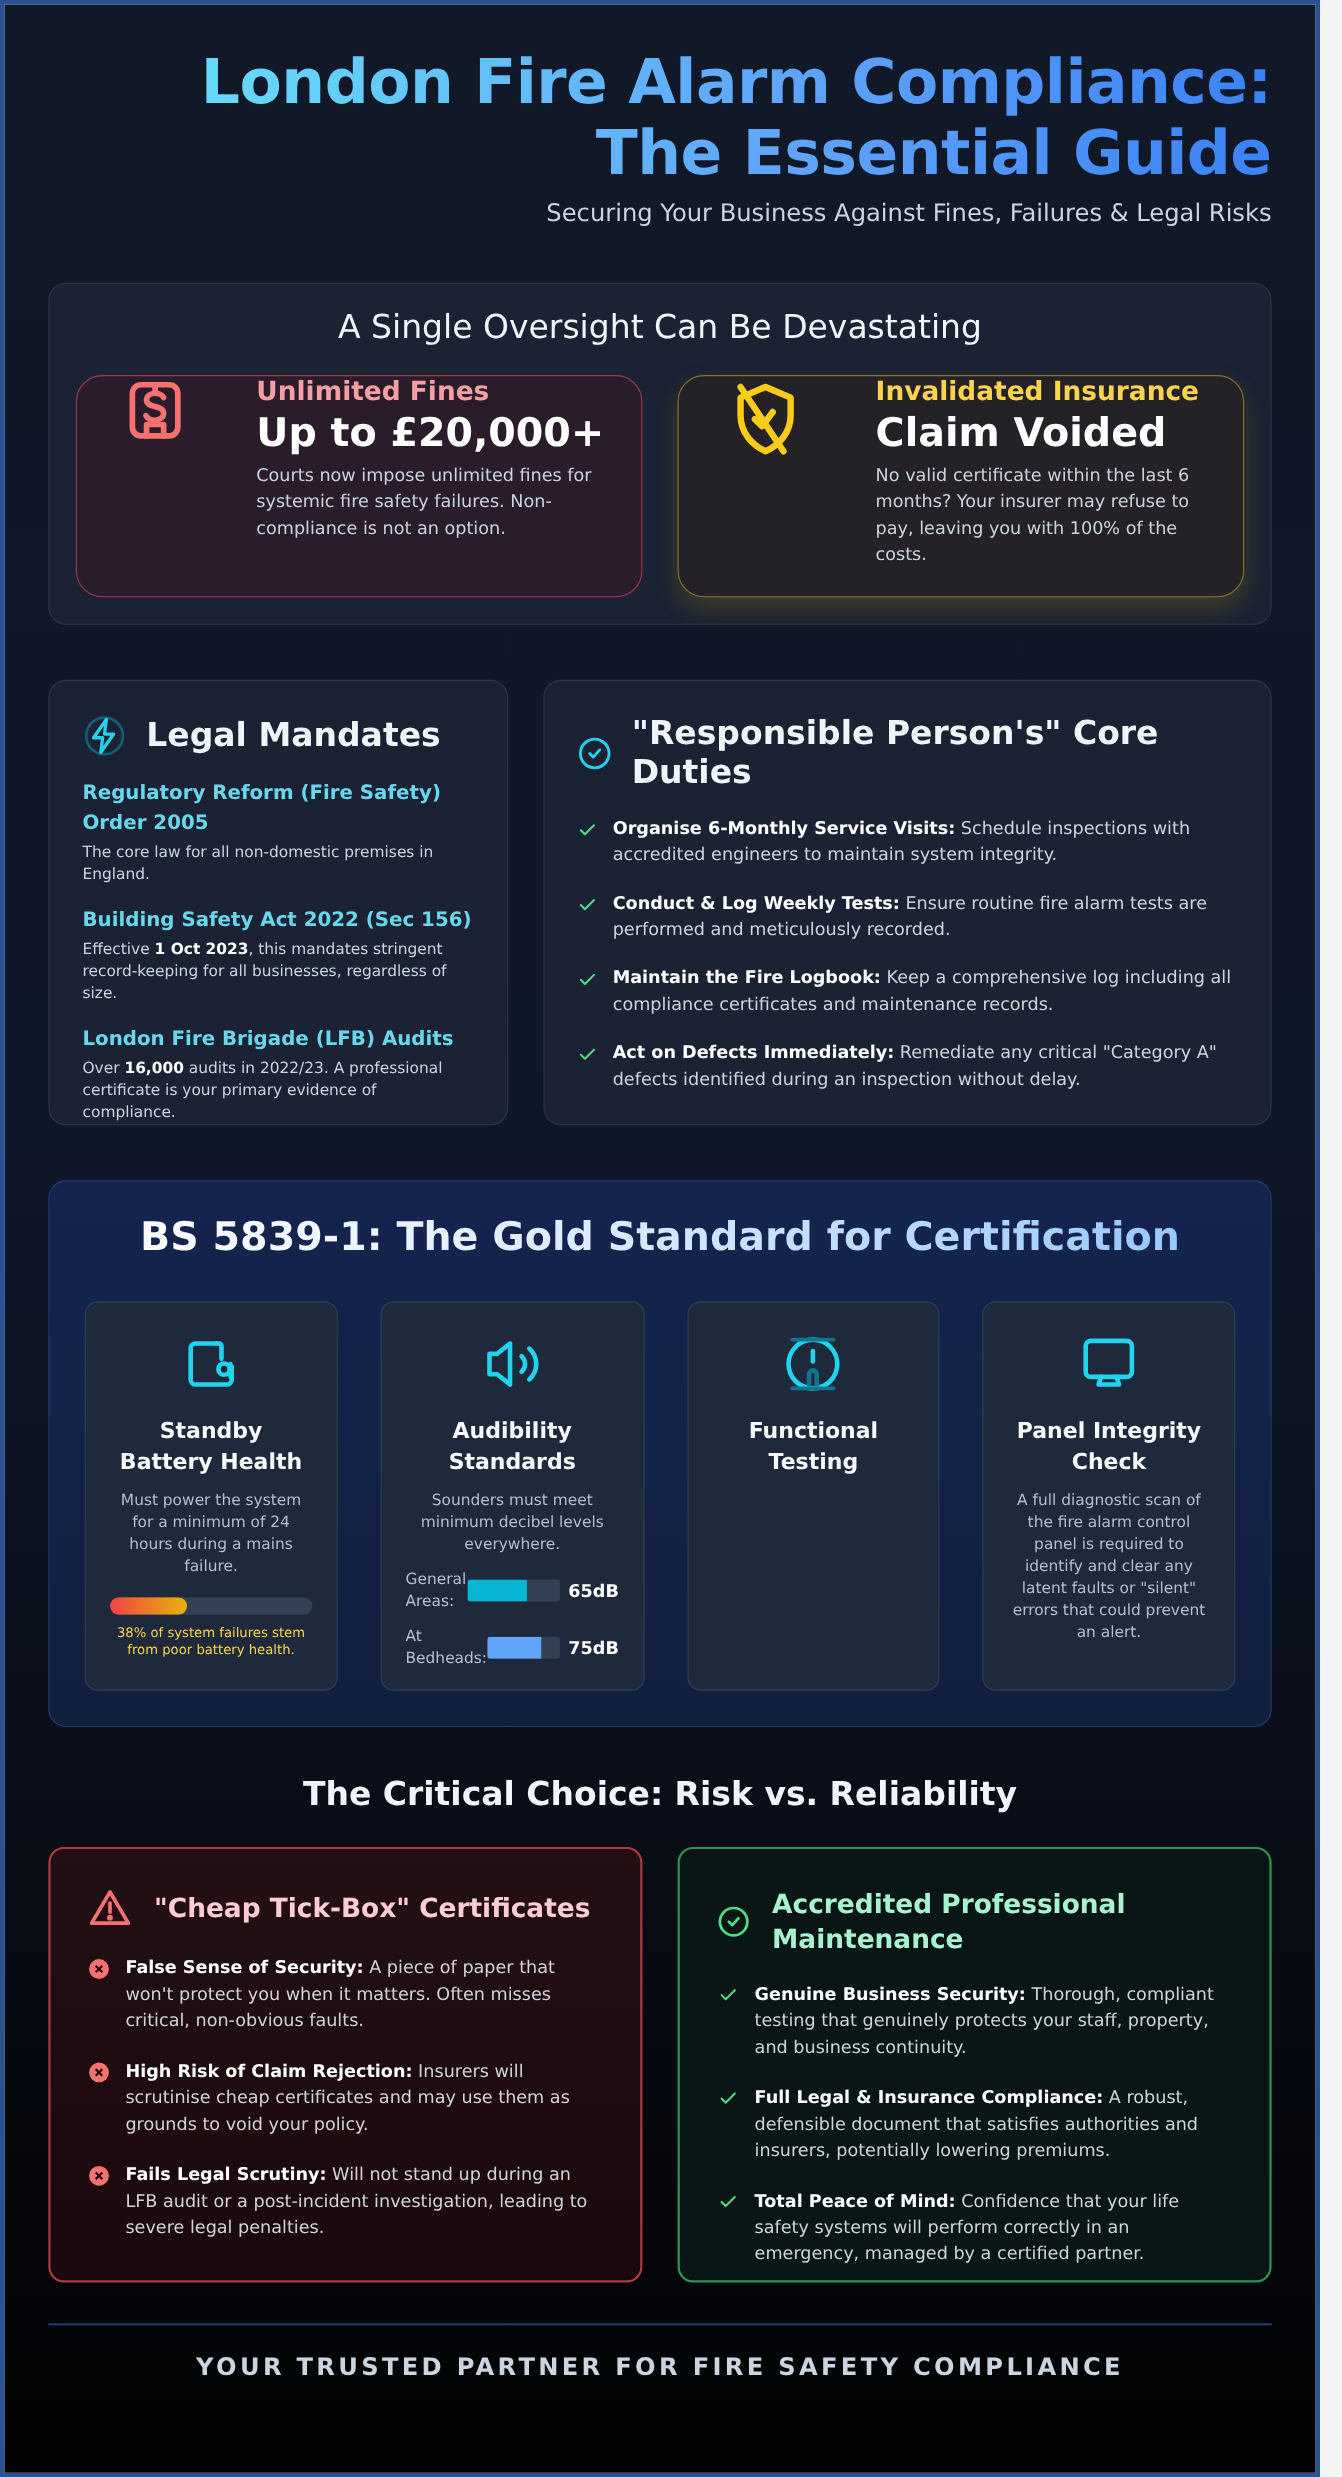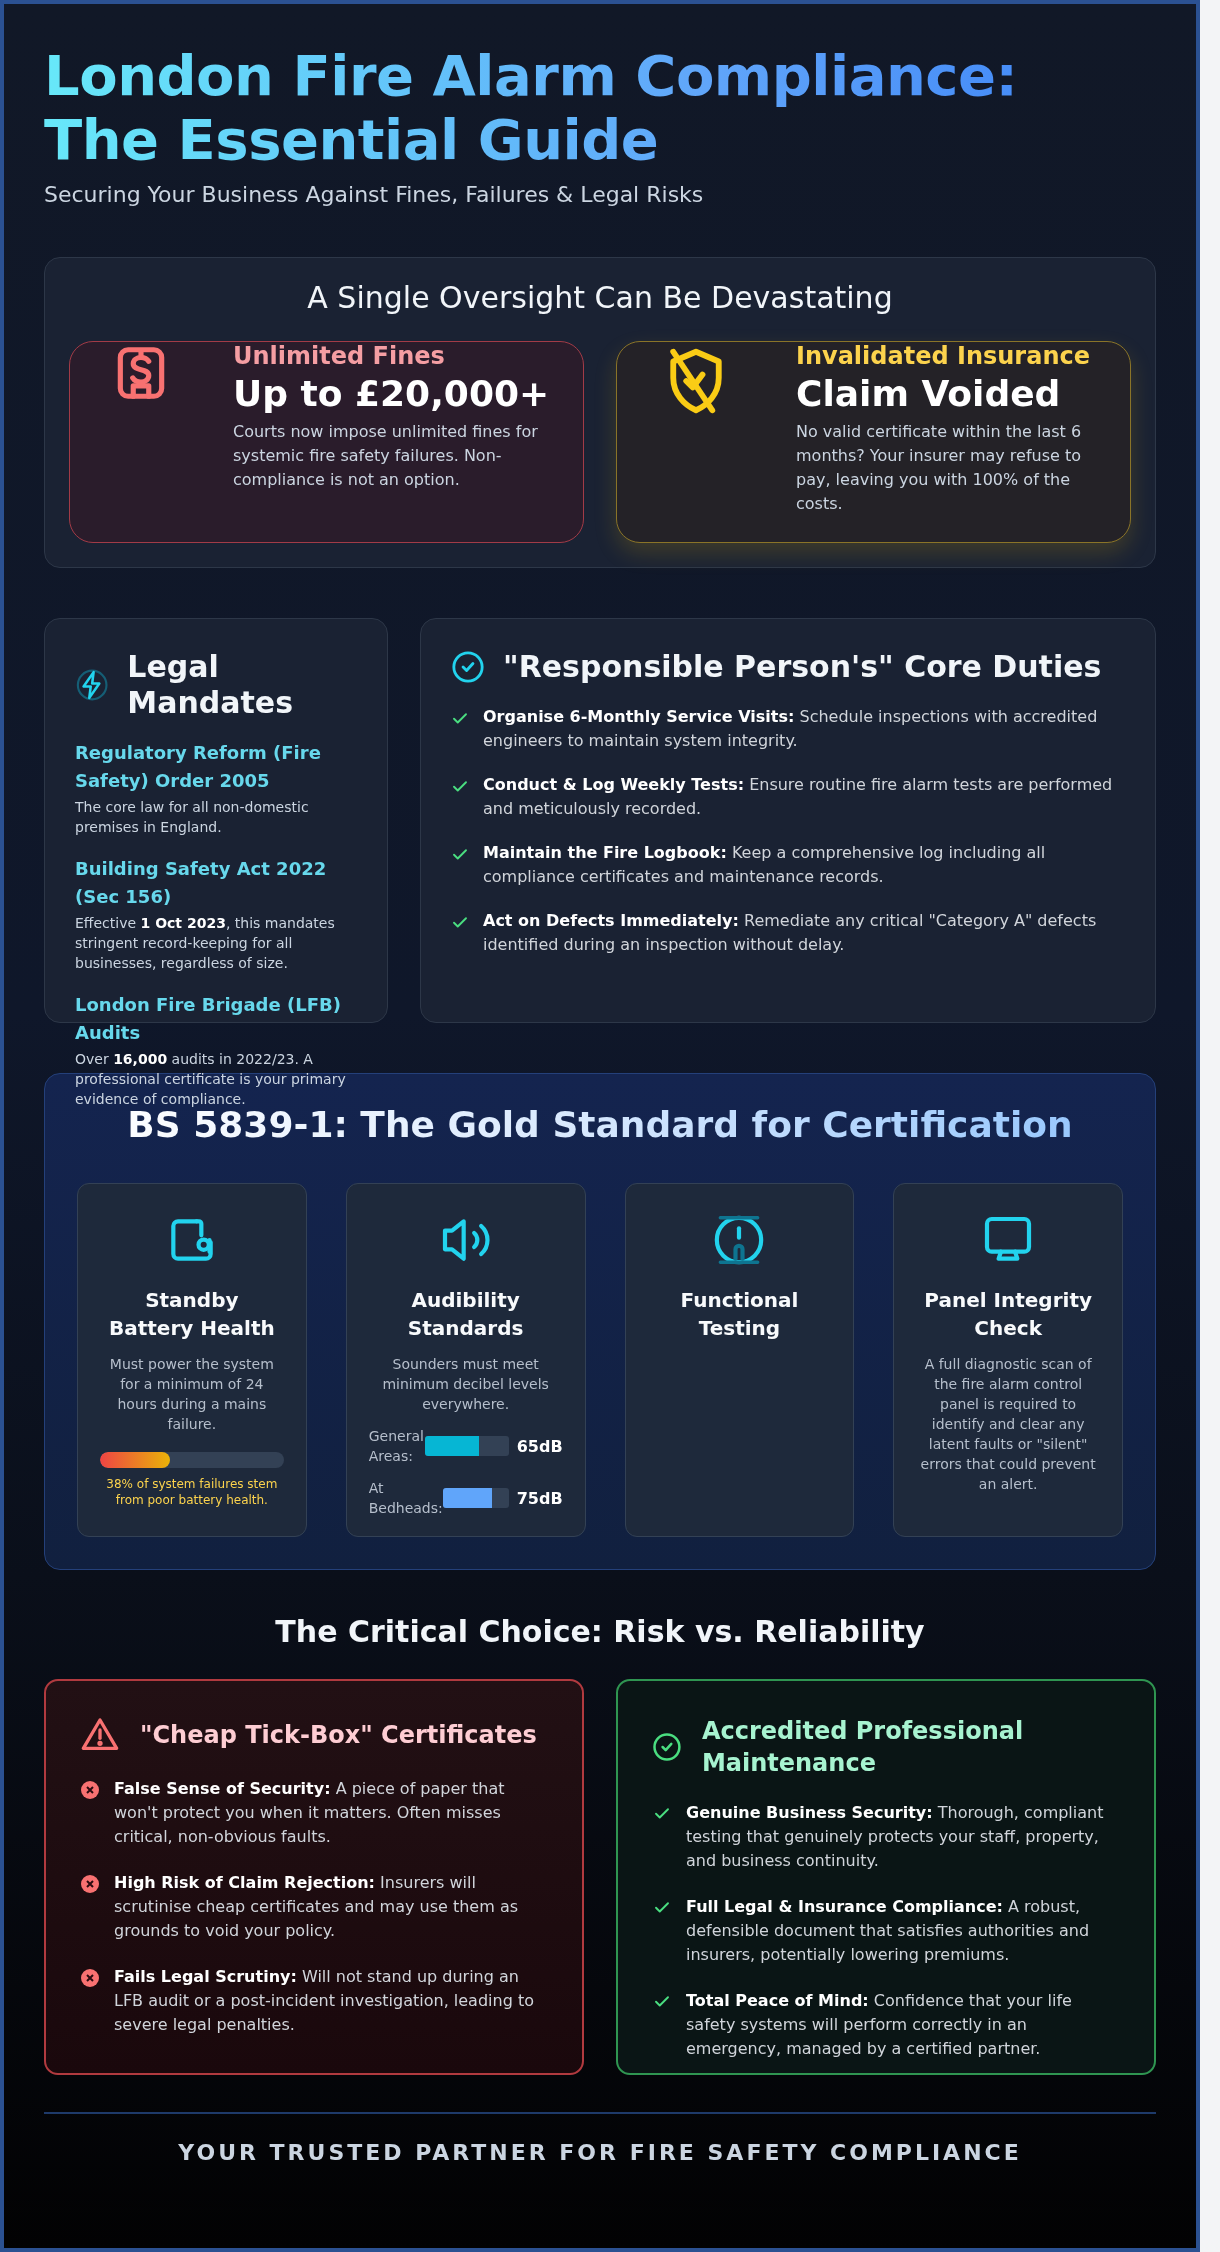--- a/index.html
+++ b/index.html
@@ -4,21 +4,21 @@
 <style>
   * { box-sizing: border-box; margin: 0; padding: 0; }
   html, body { width: 1220px; height: 2252px; background: #f3f4f6; }
   body { font-family: "DejaVu Sans", sans-serif; color: #e5e7eb; position: relative; overflow: hidden; }
   .frame {
     position: absolute; left: 0; top: 0; width: 1200px; height: 2252px;
     border: 4px solid #2b5192;
     background: linear-gradient(180deg, #111827 0%, #0f172a 45%, #0a0f1a 70%, #020203 100%);
     padding: 0 40px;
   }
-  .header { text-align: left; padding-top: 40px; }
+  .header { text-align: right; padding-top: 40px; }
   .title {
     font-size: 56px; font-weight: bold; line-height: 64px;
     background: linear-gradient(90deg, #67e8f9 0%, #60a5fa 60%, #3b82f6 100%);
     -webkit-background-clip: text; background-clip: text; color: transparent;
     letter-spacing: -0.5px;
   }
   .subtitle { font-size: 22px; color: #cbd5e1; margin-top: 10px; }
 
   .card {
     background: #1a2233; border: 1px solid #2d3748; border-radius: 16px;
@@ -33,21 +33,21 @@
   .risk.red { background: #2a1c2b; border: 1px solid #a23b47; }
   .risk.yellow { background: #242227; border: 1px solid #8a7428; box-shadow: 0 10px 22px rgba(234,179,8,0.18); }
   .risk-icon { width: 62px; height: 62px; flex: none; }
   .risk-label { font-size: 24px; font-weight: bold; }
   .red .risk-label { color: #f59ea3; }
   .yellow .risk-label { color: #fcd34d; }
   .risk-big { font-size: 36px; font-weight: bold; color: #fff; line-height: 44px; margin-top: 2px; }
   .risk-desc { font-size: 16px; line-height: 24px; color: #cbd5e1; margin-top: 4px; }
 
   .two-col { display: flex; gap: 32px; margin-top: 50px; }
-  .legal { width: 344px; height: 405px; padding: 30px 30px; }
+  .legal { width: 418px; height: 405px; padding: 30px 30px; }
   .duties { flex: 1; height: 405px; padding: 30px 30px; }
   .col-head { display: flex; align-items: center; gap: 18px; }
   .col-head h3 { font-size: 30px; font-weight: bold; color: #f1f5f9; line-height: 36px; }
   .law { margin-top: 18px; }
   .law:first-of-type { margin-top: 20px; }
   .law-title { font-size: 18px; font-weight: bold; color: #67d8ec; line-height: 28px; }
   .law-desc { font-size: 14px; line-height: 20px; color: #cbd5e1; margin-top: 2px; }
   .law-desc b { color: #fff; }
   .duty { display: flex; gap: 14px; margin-top: 20px; }
   .duty:first-of-type { margin-top: 18px; }

